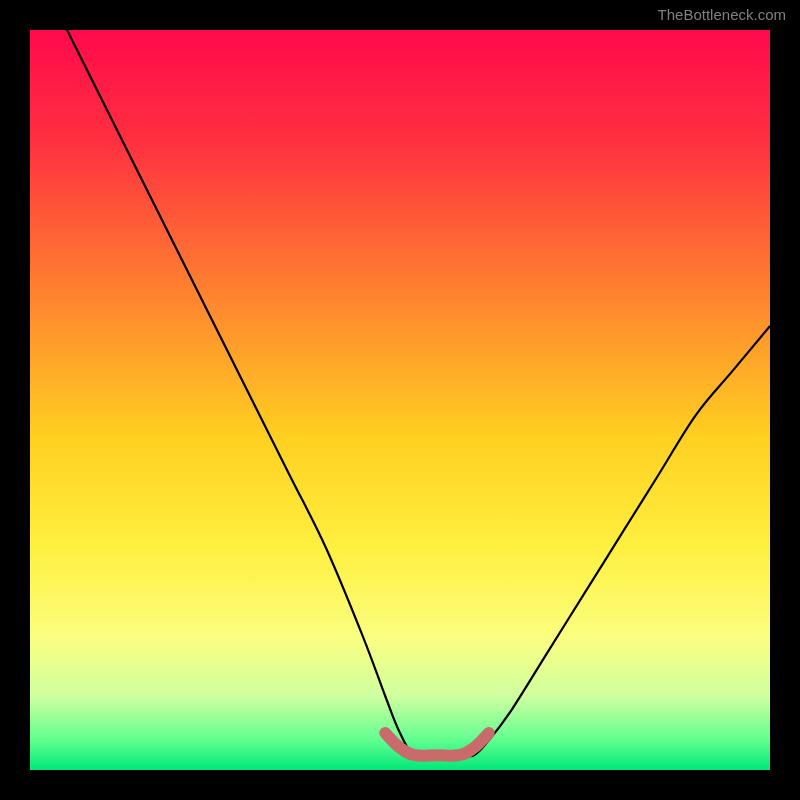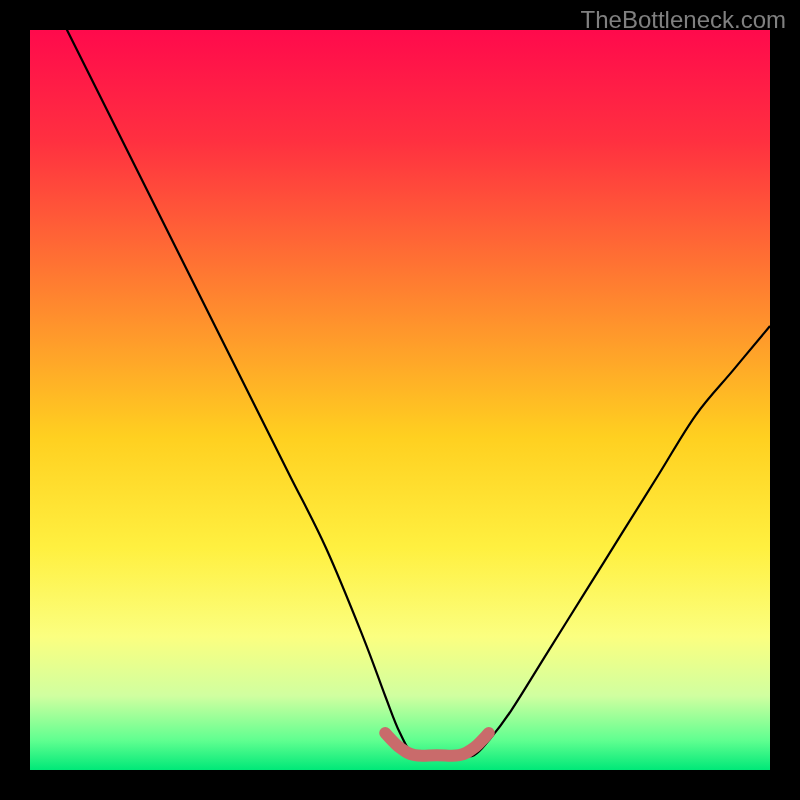--- a/index.html
+++ b/index.html
@@ -9,21 +9,21 @@
     height: 800px;
     background: #000;
     position: relative;
     font-family: Arial, sans-serif;
   }
   .watermark {
     position: absolute;
     top: 6px;
     right: 14px;
     color: #808080;
-    font-size: 24px;
+    font-size: 15px;
     font-weight: 500;
     z-index: 10;
   }
   .plot-area {
     position: absolute;
     left: 30px;
     top: 30px;
     width: 740px;
     height: 740px;
     overflow: hidden;

